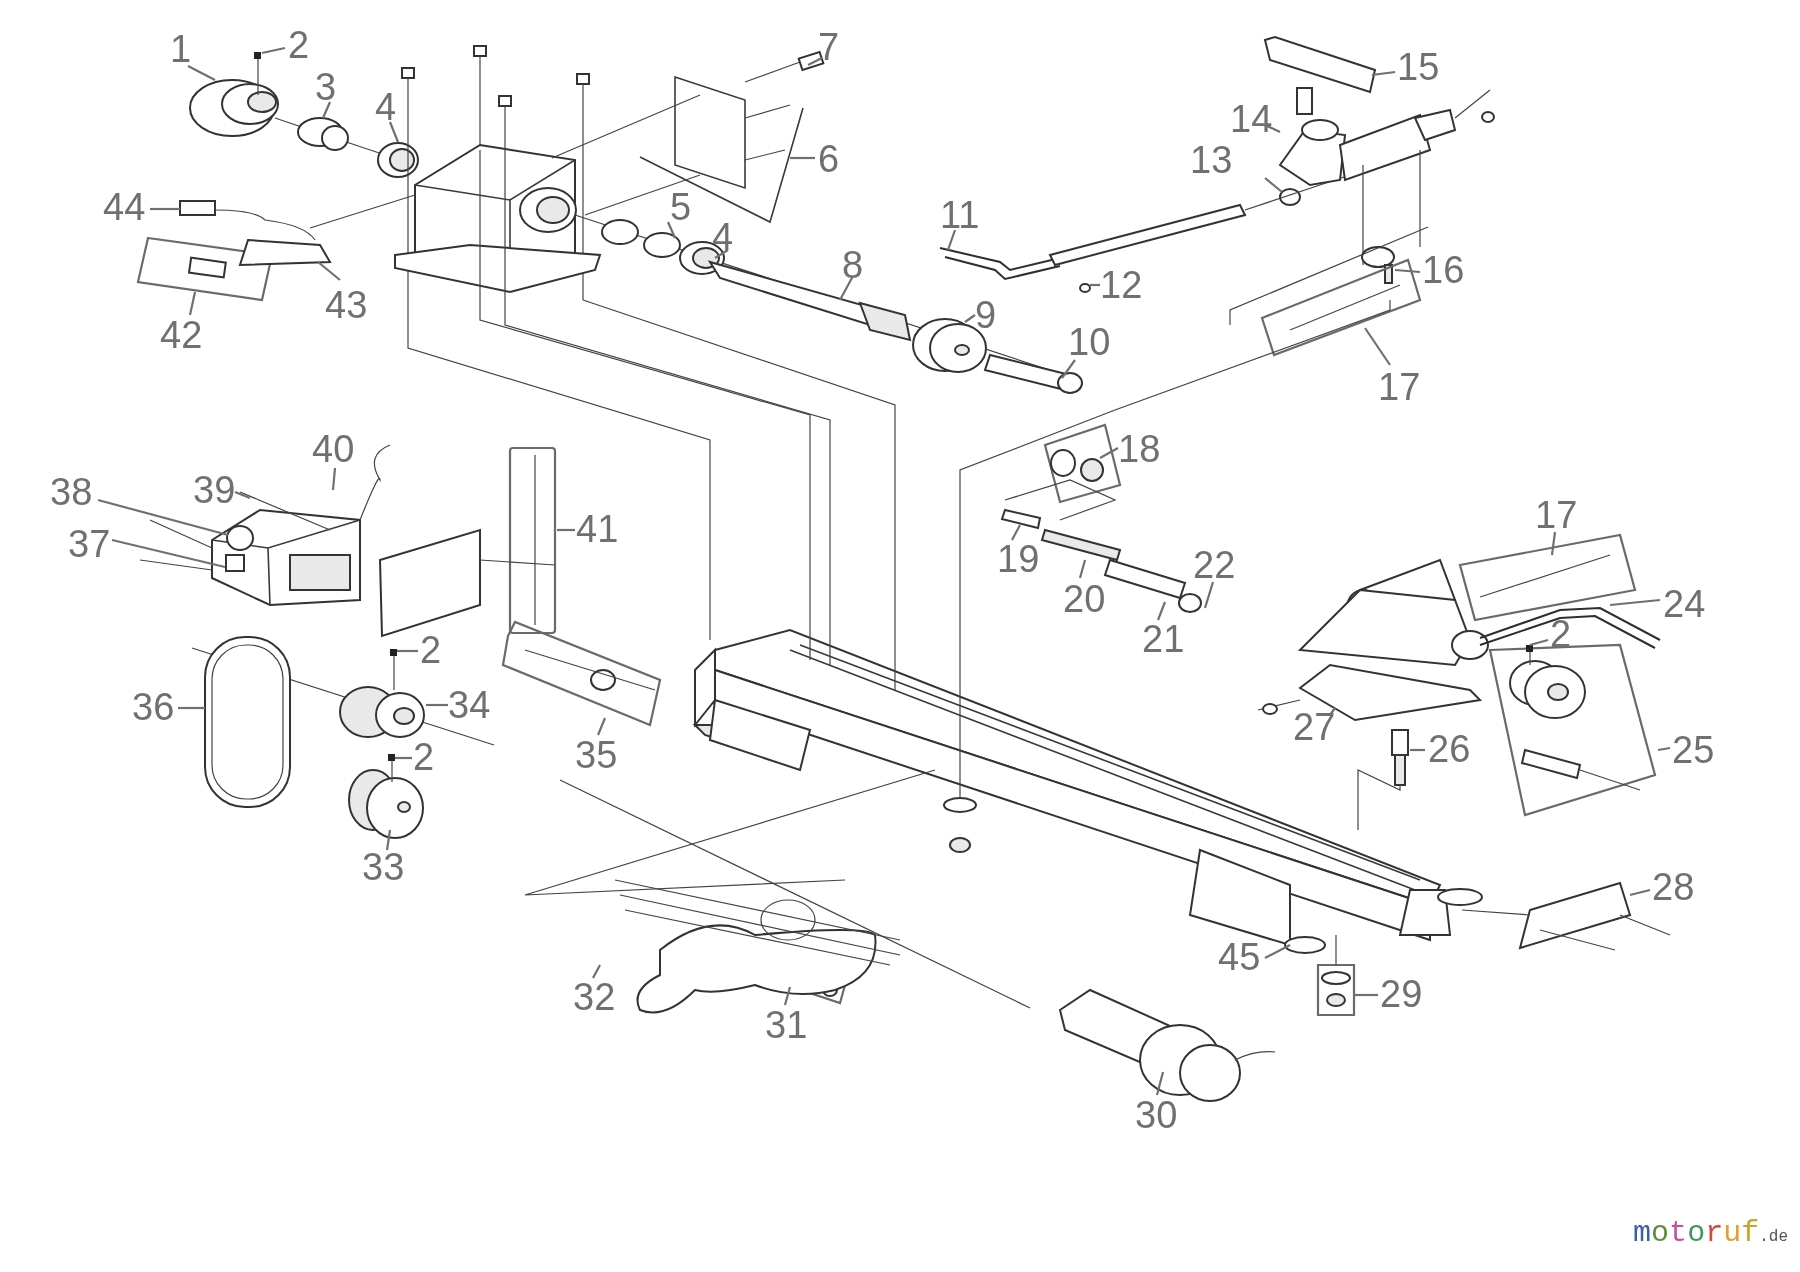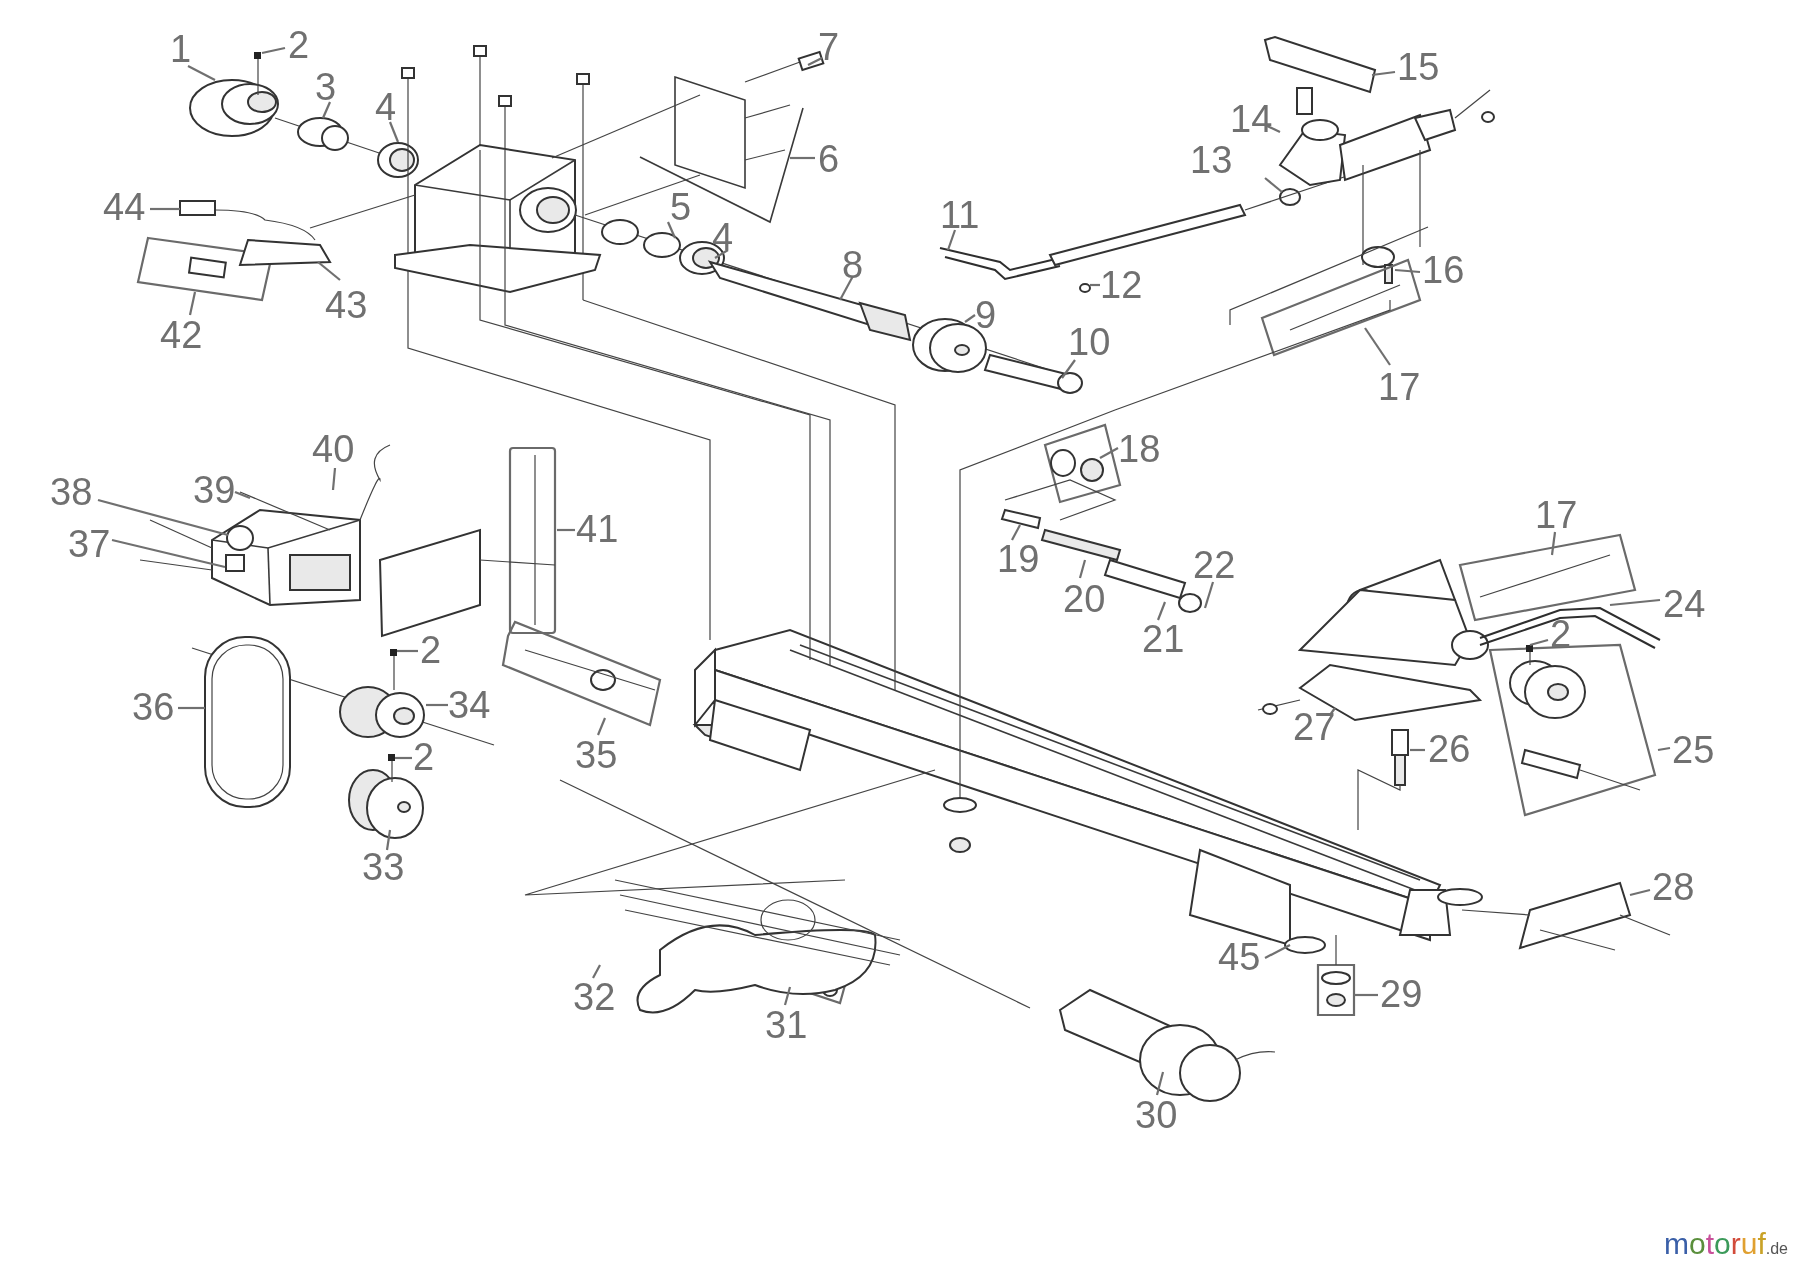--- a/index.html
+++ b/index.html
@@ -8,21 +8,21 @@
   #diagram { position: absolute; left: 0; top: 0; width: 1800px; height: 1272px; }
   .ln { stroke: #3a3a3a; stroke-width: 1.6; fill: none; }
   .ln2 { stroke: #2e2e2e; stroke-width: 2; fill: none; }
   .thin { stroke: #444; stroke-width: 1.2; fill: none; }
   .part { stroke: #333; stroke-width: 2; fill: #ffffff; }
   .partg { stroke: #333; stroke-width: 2; fill: #e9e9e9; }
   .box { stroke: #6a6a6a; stroke-width: 2.2; fill: none; }
   .leader { stroke: #707070; stroke-width: 2.2; fill: none; }
   .lbl { font-family: "Liberation Sans", sans-serif; font-size: 38px; fill: #707070; }
   .callout { cursor: pointer; }
-  #watermark { position: absolute; right: 12px; bottom: 11px; font-family: Liberation Sans, sans-serif;
+  #watermark { position: absolute; right: 12px; bottom: 22px; font-family: Liberation Mono, monospace;
                font-size: 30px; letter-spacing: 0px; }
   #watermark .c1 { color: #3a5fa8; }
   #watermark .c2 { color: #5a8f3c; }
   #watermark .c3 { color: #c8509a; }
   #watermark .c4 { color: #3b9a5a; }
   #watermark .c5 { color: #d24b3a; }
   #watermark .c6 { color: #e0a030; }
   #watermark .c7 { color: #c9a227; }
   #watermark .tld { color: #555; font-size: 16px; }
 </style>

